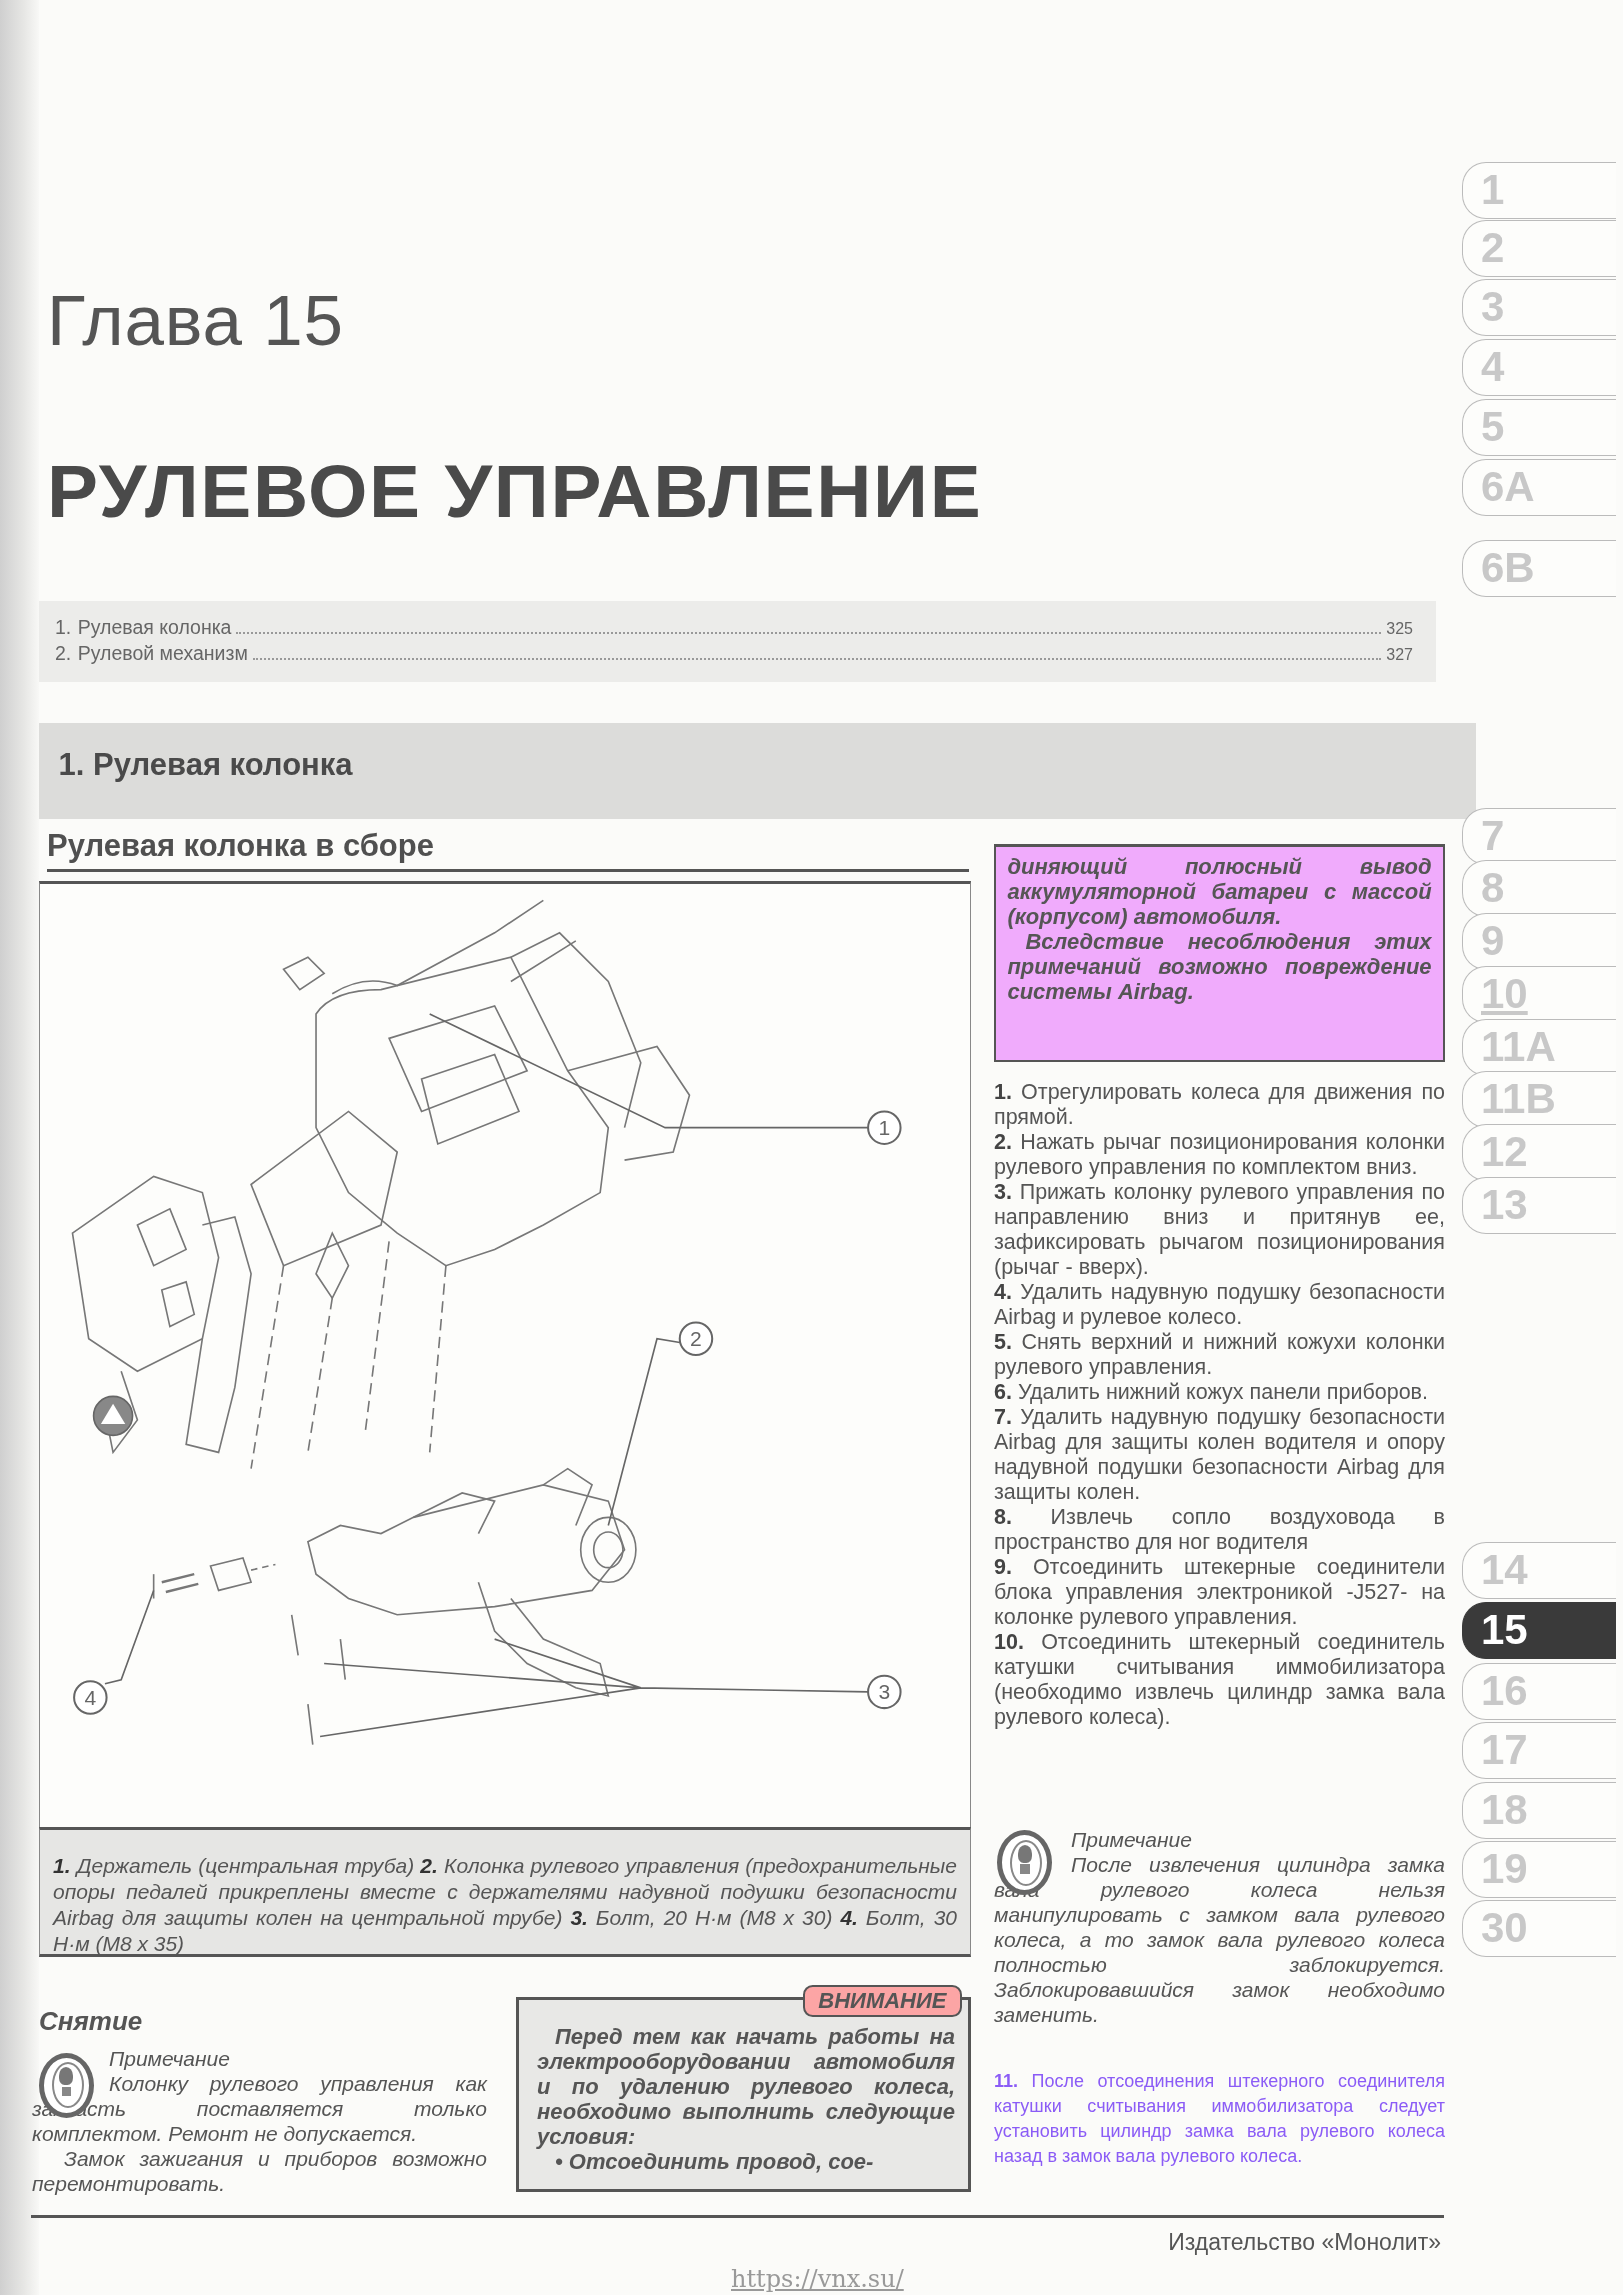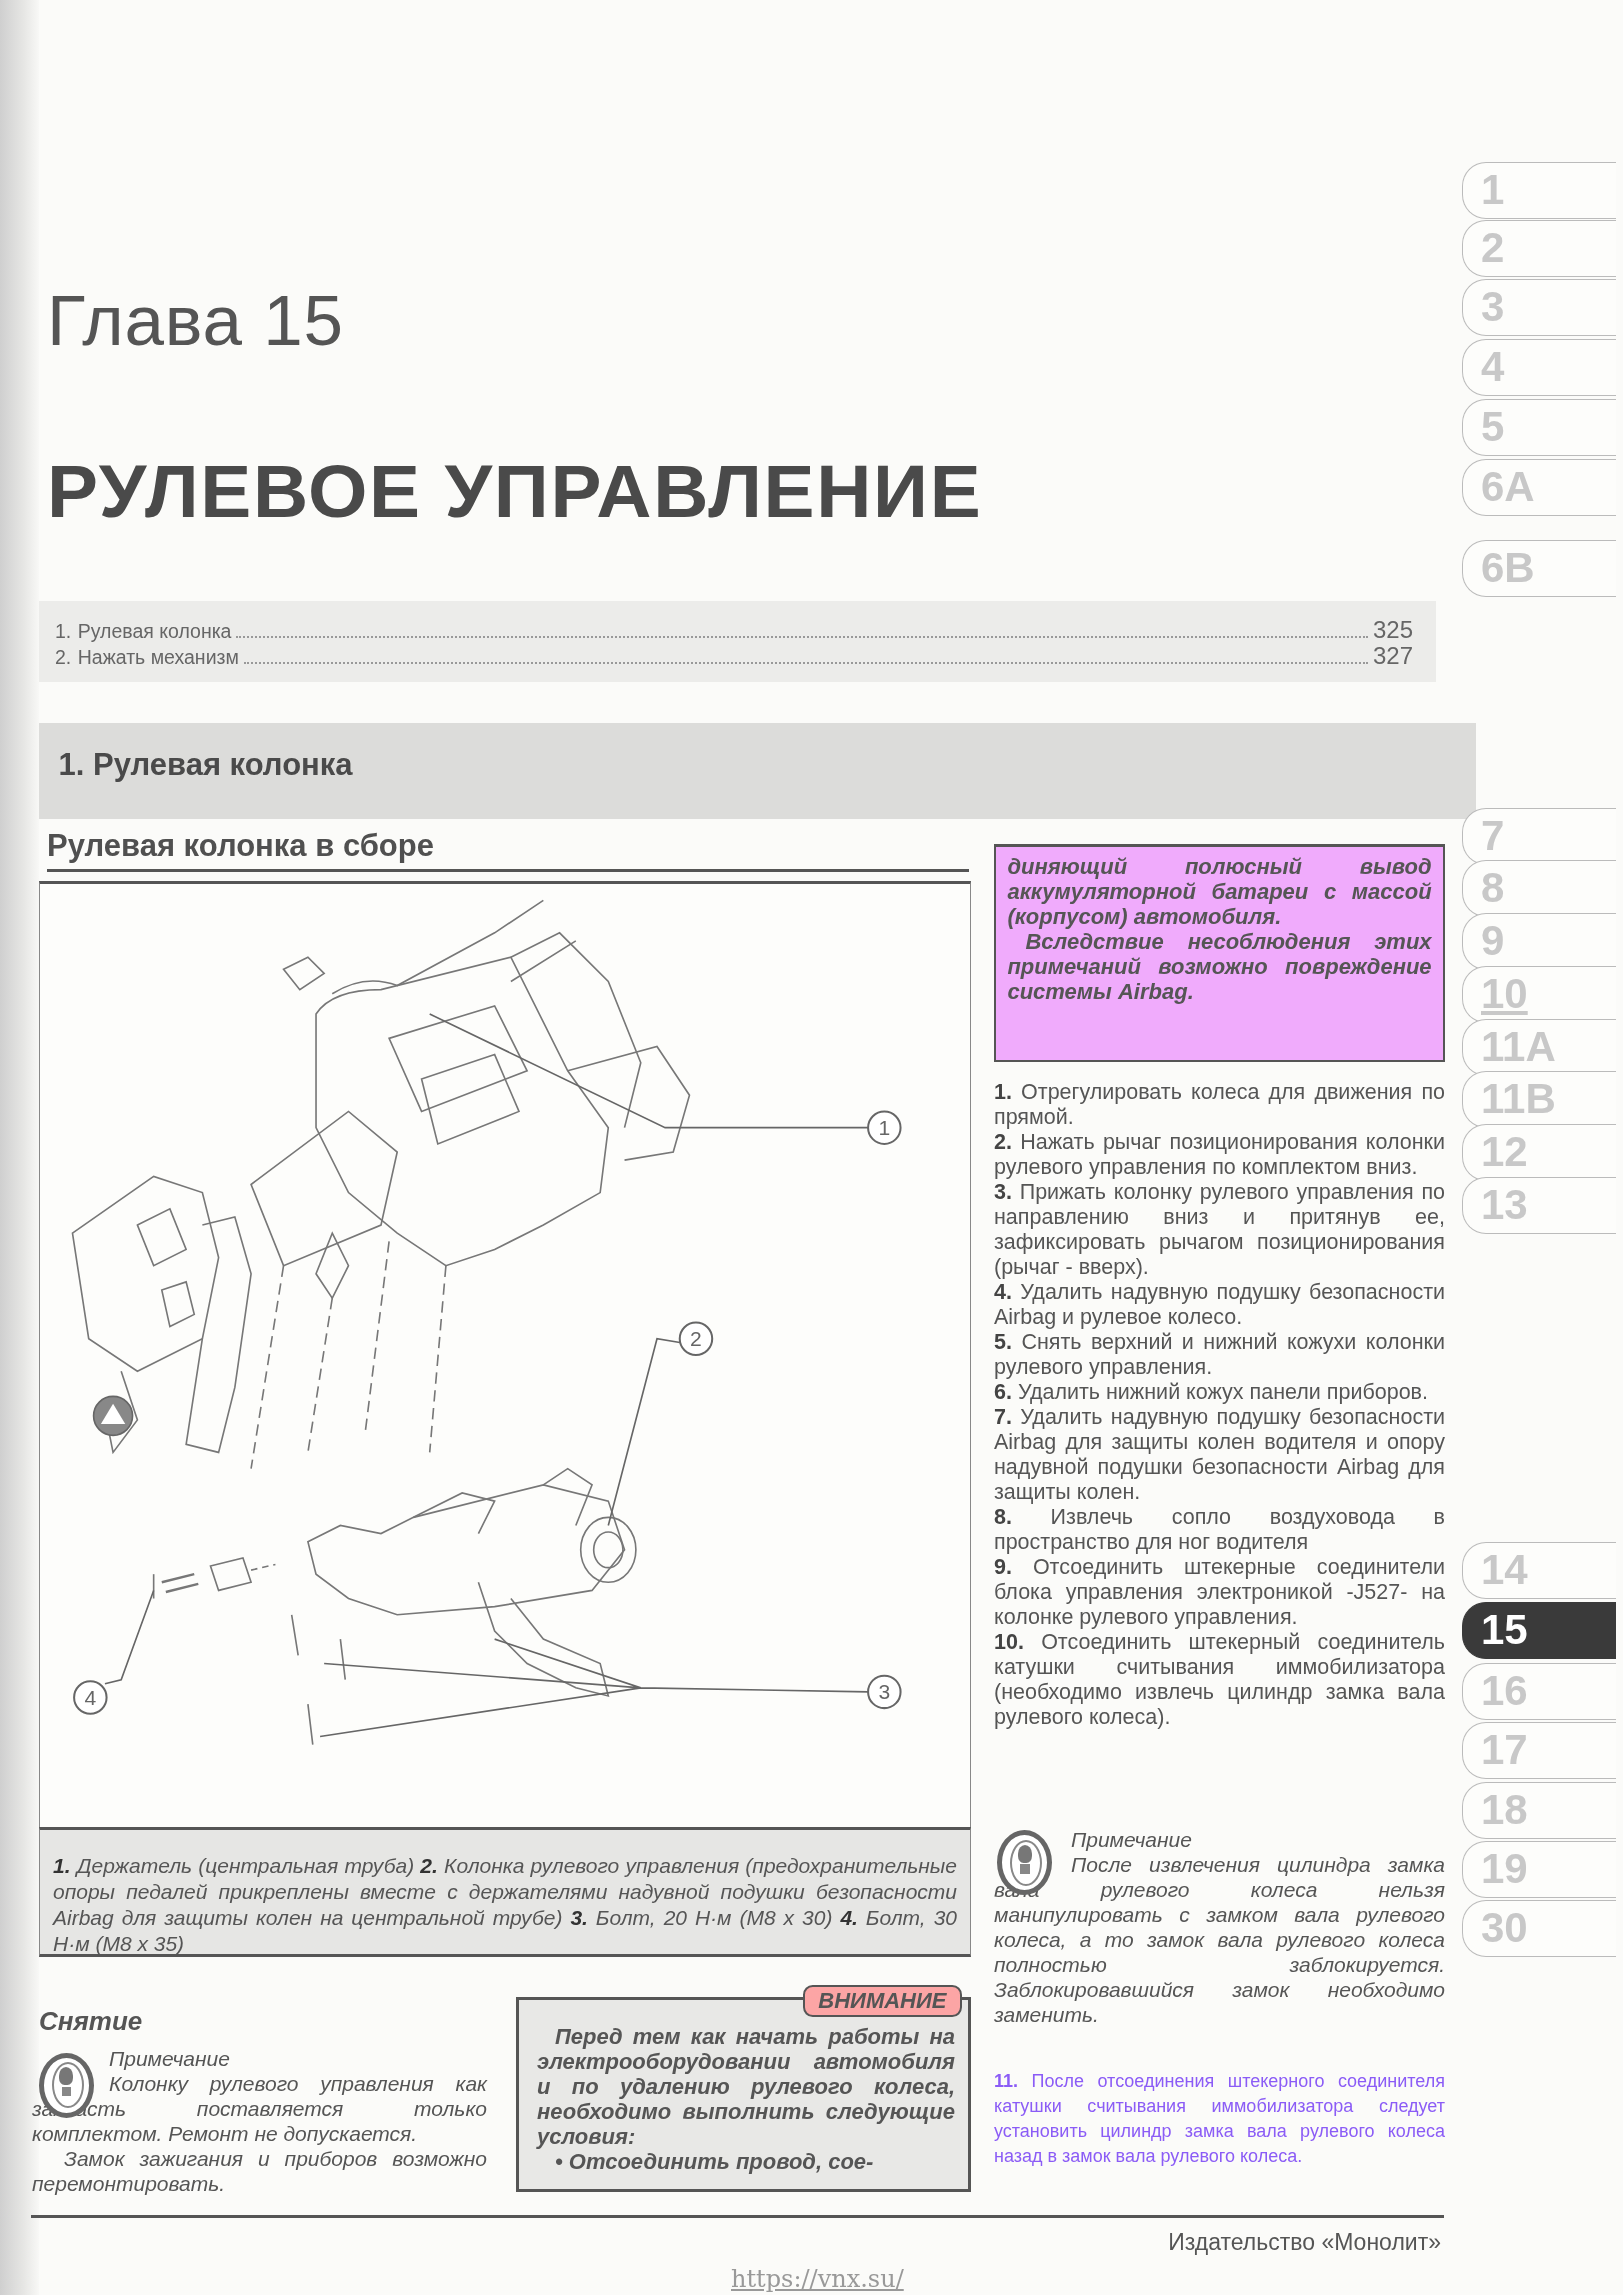--- a/index.html
+++ b/index.html
@@ -22,21 +22,21 @@
       transform: scaleX(1.02); transform-origin: left;
     }
 
     .toc {
       position: absolute; left: 39px; top: 601px; width: 1397px; height: 81px;
       background: #ececea; padding: 14.6px 23px 0 16px;
     }
     .toc-row { display: flex; align-items: baseline; font-size: 19.5px; color: #666; height: 26px; font-family: "Liberation Sans", sans-serif; }
     .toc-row .num { margin-right: 6.5px; }
     .toc-row .dots { flex: 1; border-bottom: 2.4px dotted #999; margin: 0 4.9px; height: 14.6px; }
-    .toc-row .page { font-size: 24px; }
+    .toc-row .page { font-size: 16px; }
 
     .section-bar {
       position: absolute; left: 39px; top: 723px; width: 1437px; height: 96px;
       background: #dcdcda;
     }
     .section-bar-title {
       position: absolute; left: 19.5px; top: 24px; font-size: 31px; font-weight: bold; color: #4a4a4a;
     }
 
     .subsection-title {
@@ -142,21 +142,21 @@
 
 <div class="toc">
   <div class="toc-row">
     <span class="num">1.</span>
     <span>Рулевая колонка</span>
     <span class="dots"></span>
     <span class="page">325</span>
   </div>
   <div class="toc-row">
     <span class="num">2.</span>
-    <span>Нажать механизм</span>
+    <span>Рулевой механизм</span>
     <span class="dots"></span>
     <span class="page">327</span>
   </div>
 </div>
 
 <div class="section-bar">
   <div class="section-bar-title">1. Рулевая колонка</div>
 </div>
 
 <div class="subsection-title">Рулевая колонка в сборе</div>

